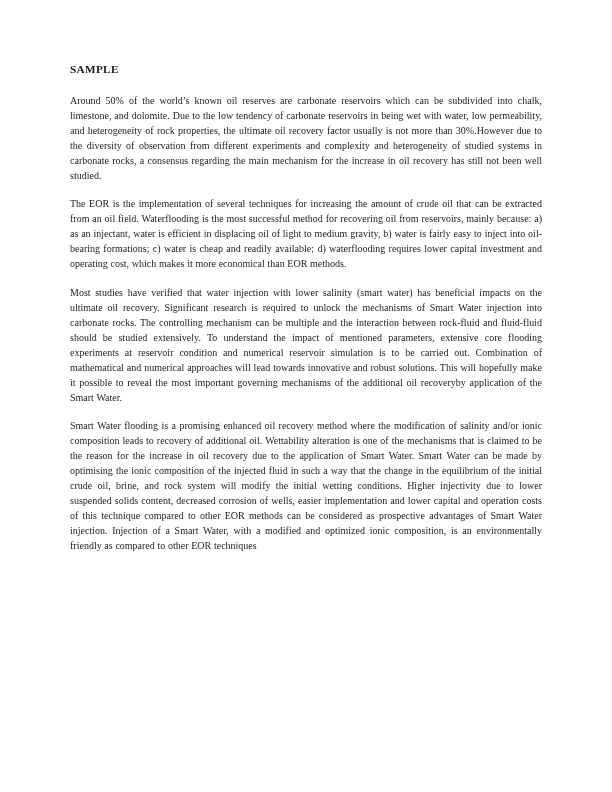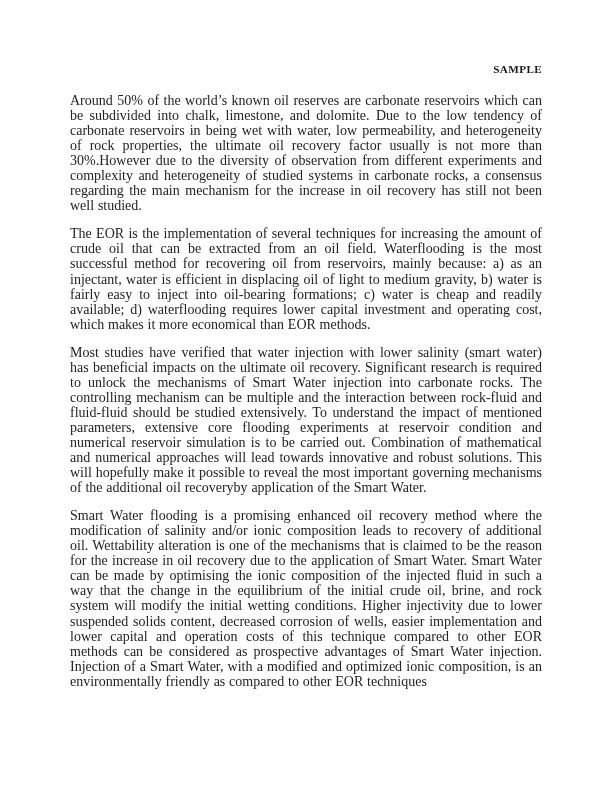--- a/index.html
+++ b/index.html
@@ -22,32 +22,32 @@
   }
 
   .doc-body {
     position: absolute;
     left: 70px;
     top: 62px;
     width: 472px;
   }
 
   .doc-title {
-    text-align: right;
+    text-align: left;
     font-weight: bold;
     font-size: 11.2px;
     letter-spacing: 0.35px;
     color: #1a1818;
     margin: 0 0 17px 0;
     line-height: 14px;
   }
 
   .para {
     margin: 12px 0 13px 0;
-    font-size: 14px;
+    font-size: 10px;
     line-height: 15.05px;
     text-align: justify;
     text-justify: inter-word;
     color: #242121;
     word-spacing: 0.02em;
     font-family: Liberation Serif, serif;
   }
 
   .para:last-child {
     margin-bottom: 0;

